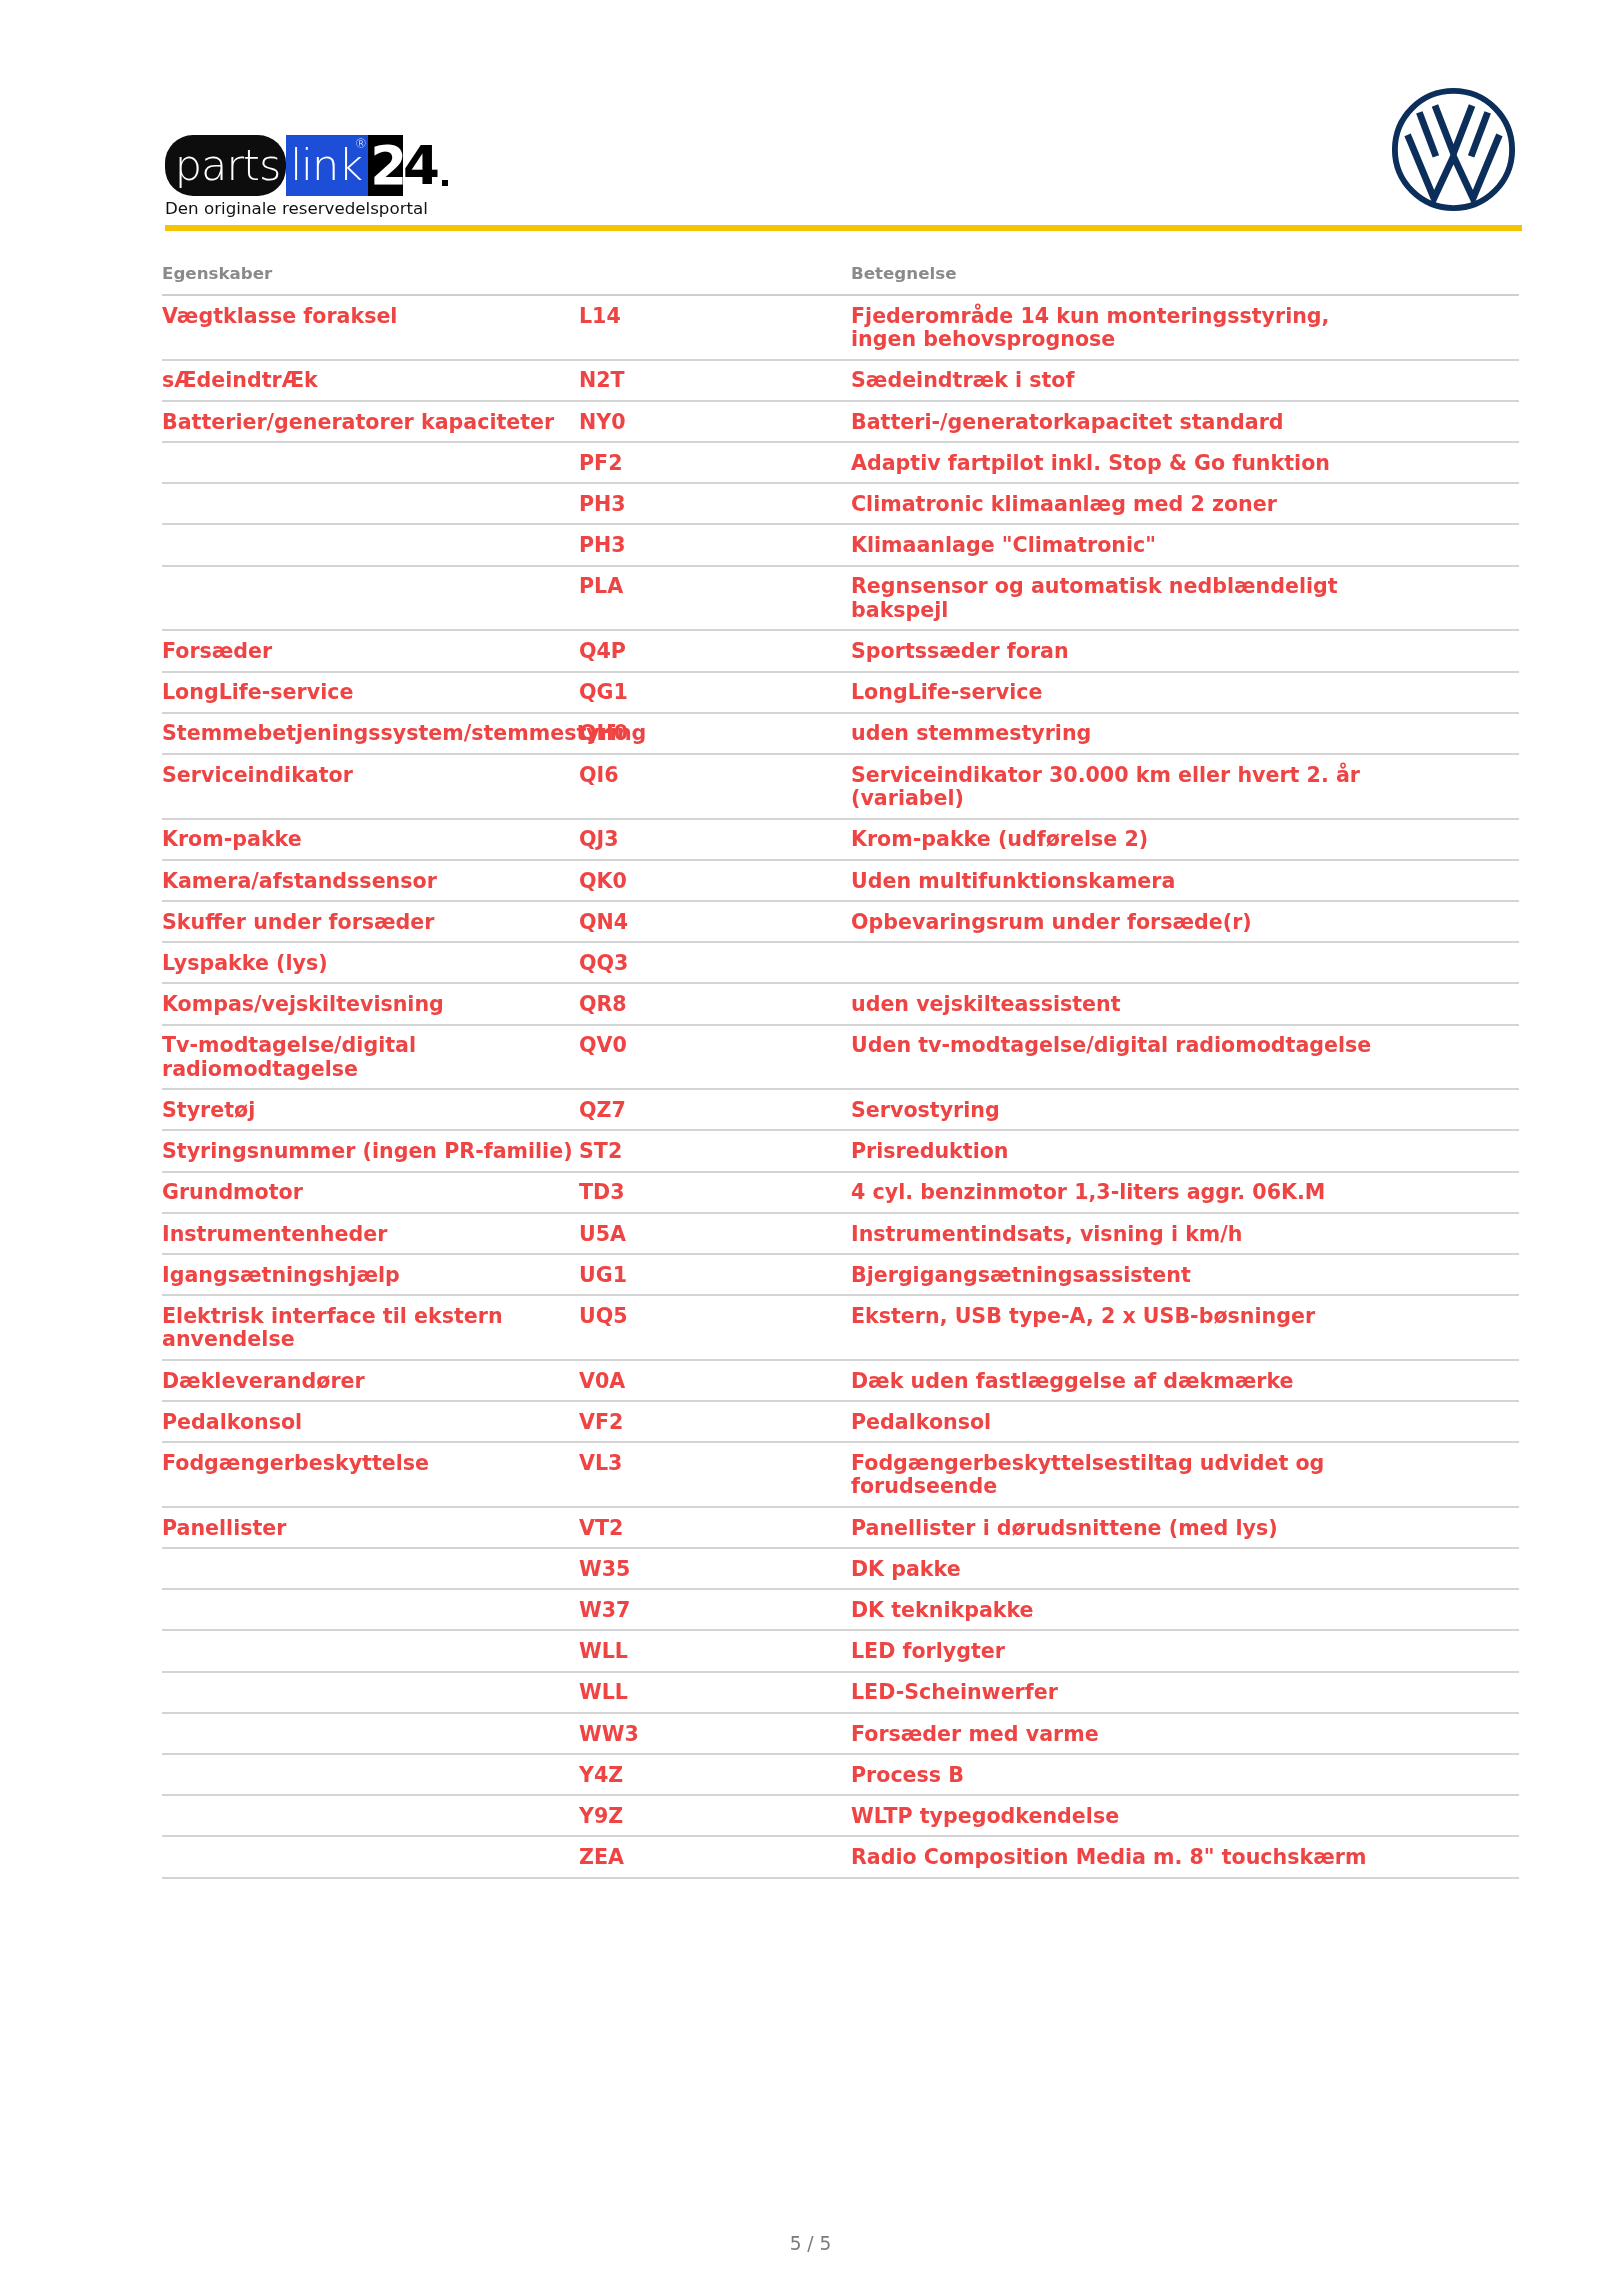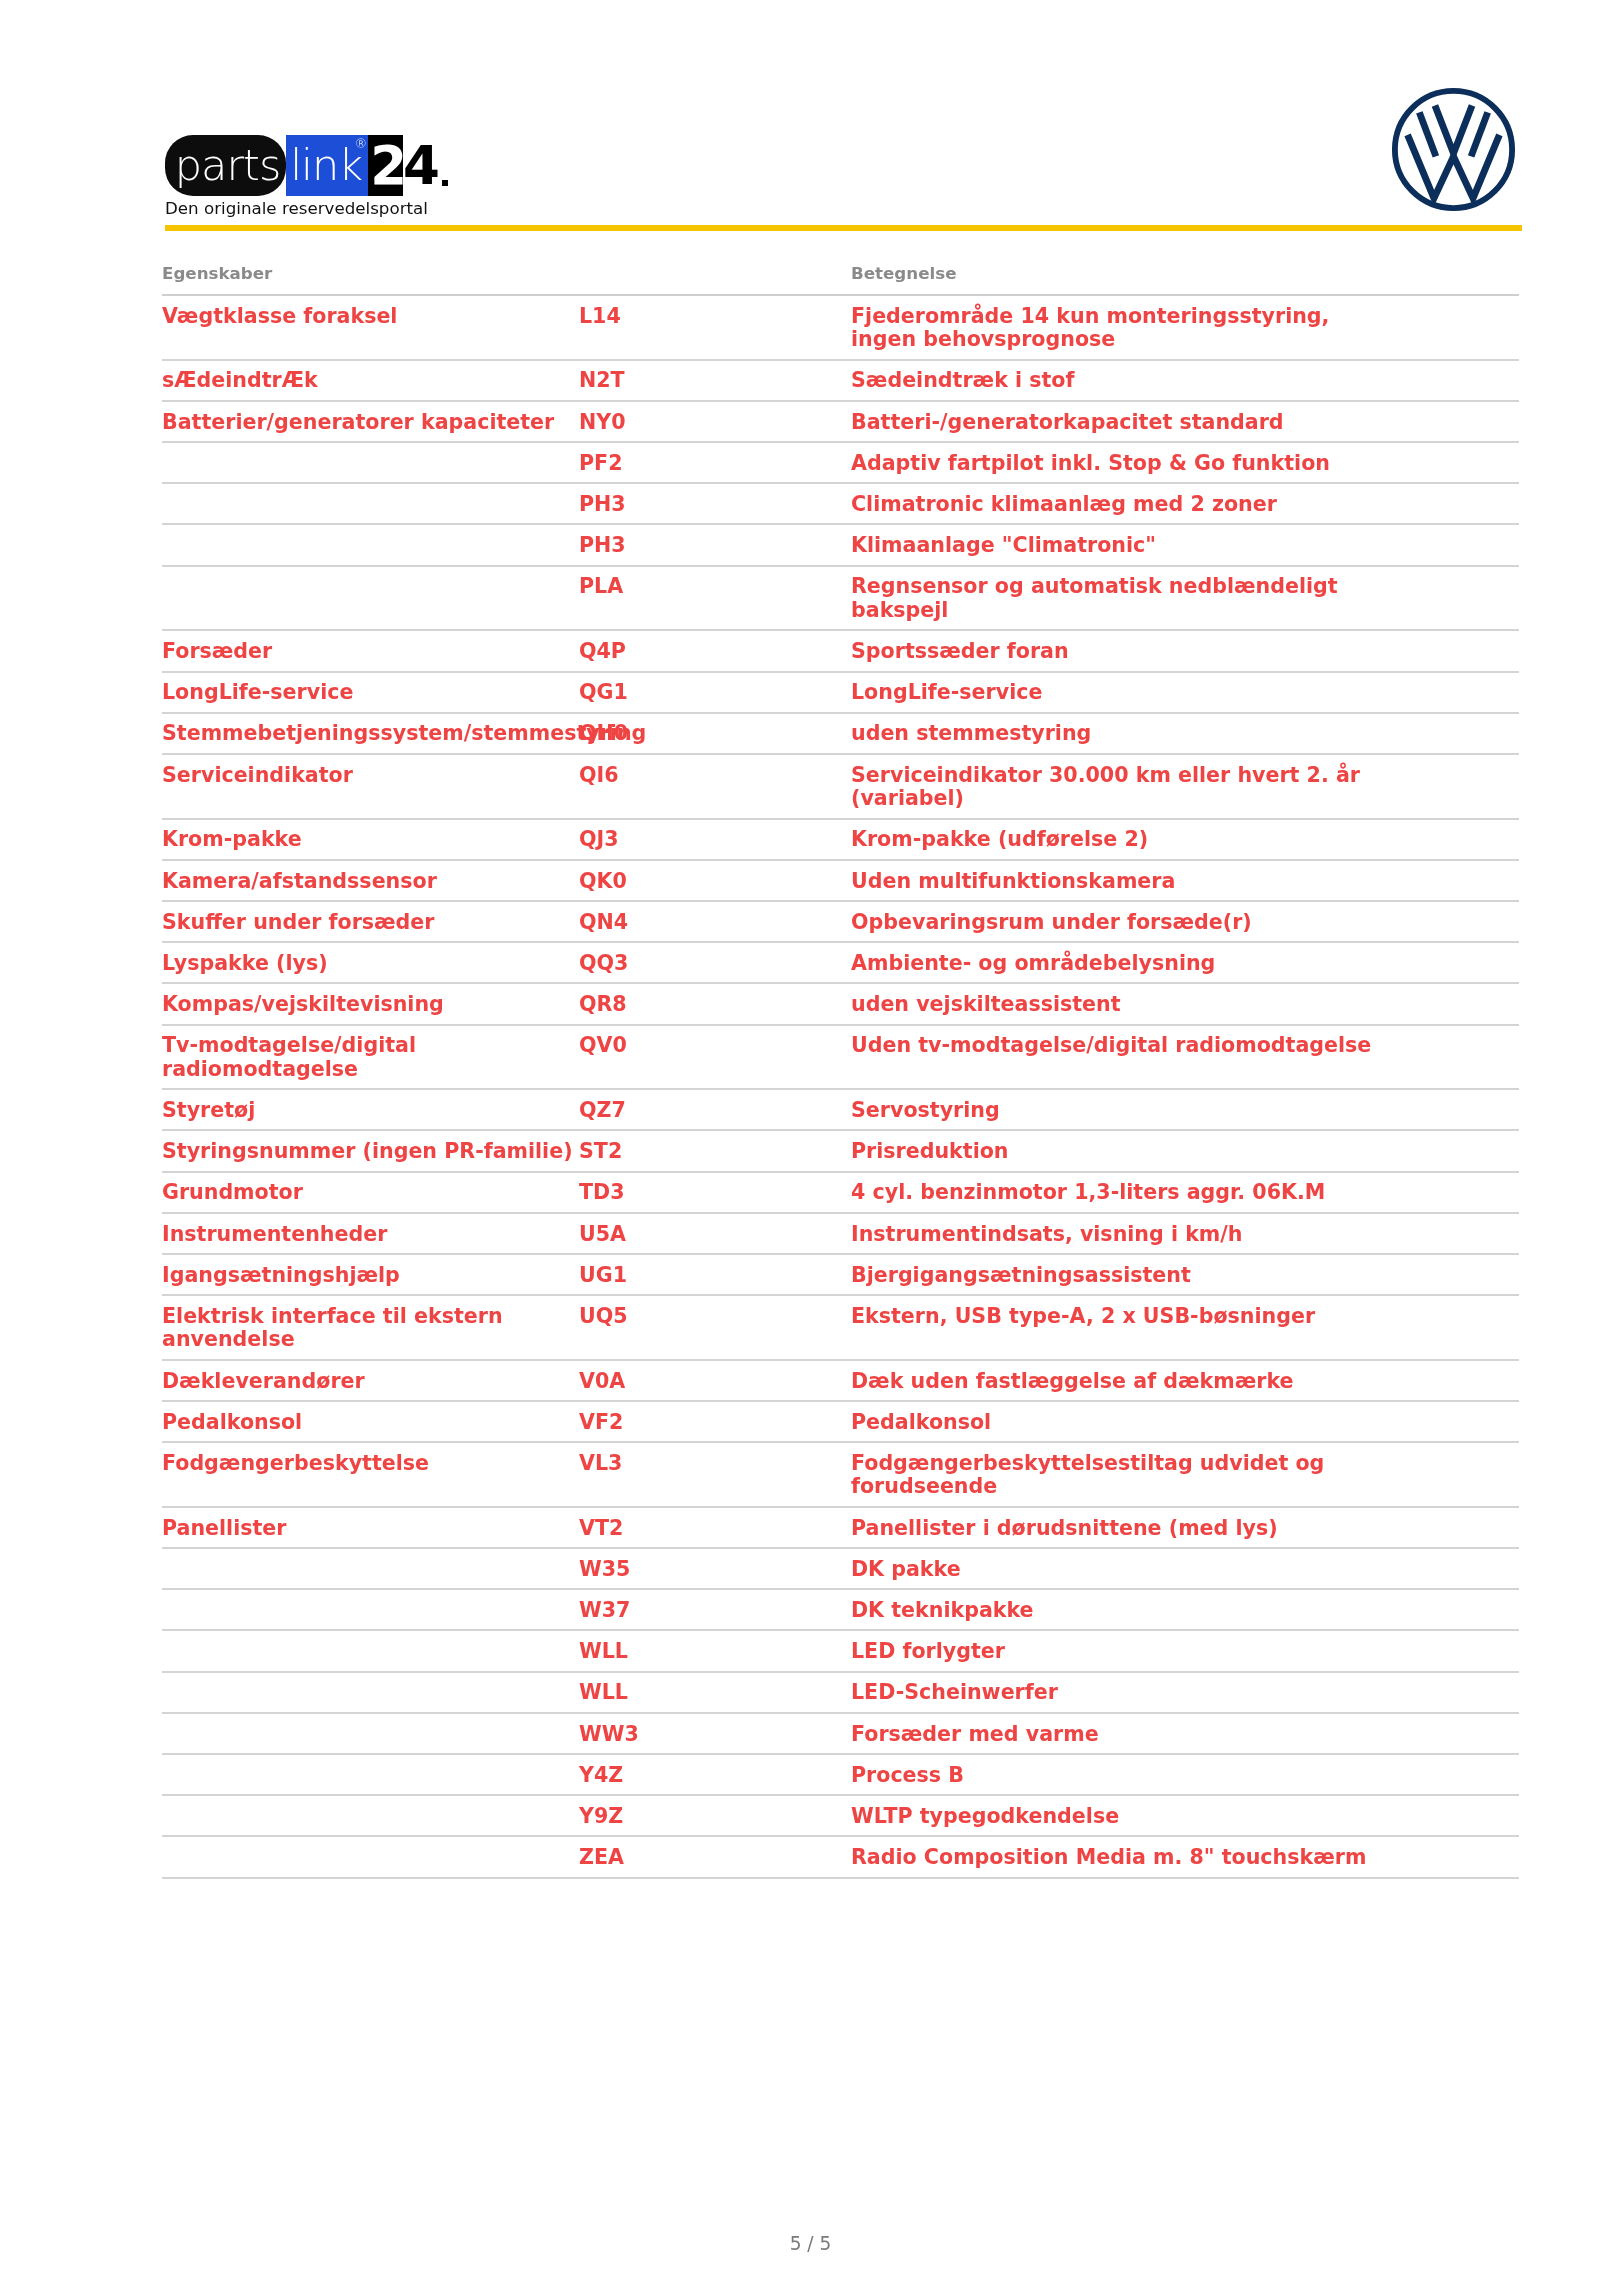--- a/index.html
+++ b/index.html
@@ -125,21 +125,20 @@
         <div class="c3">Uden multifunktionskamera</div>
       </div>
       <div class="row">
         <div class="c1">Skuffer under forsæder</div>
         <div class="c2">QN4</div>
         <div class="c3">Opbevaringsrum under forsæde(r)</div>
       </div>
       <div class="row">
         <div class="c1">Lyspakke (lys)</div>
         <div class="c2">QQ3</div>
-        <div class="c3">Ambiente- og områdebelysning</div>
       </div>
       <div class="row">
         <div class="c1">Kompas/vejskiltevisning</div>
         <div class="c2">QR8</div>
         <div class="c3">uden vejskilteassistent</div>
       </div>
       <div class="row">
         <div class="c1">Tv-modtagelse/digital radiomodtagelse</div>
         <div class="c2">QV0</div>
         <div class="c3">Uden tv-modtagelse/digital radiomodtagelse</div>

